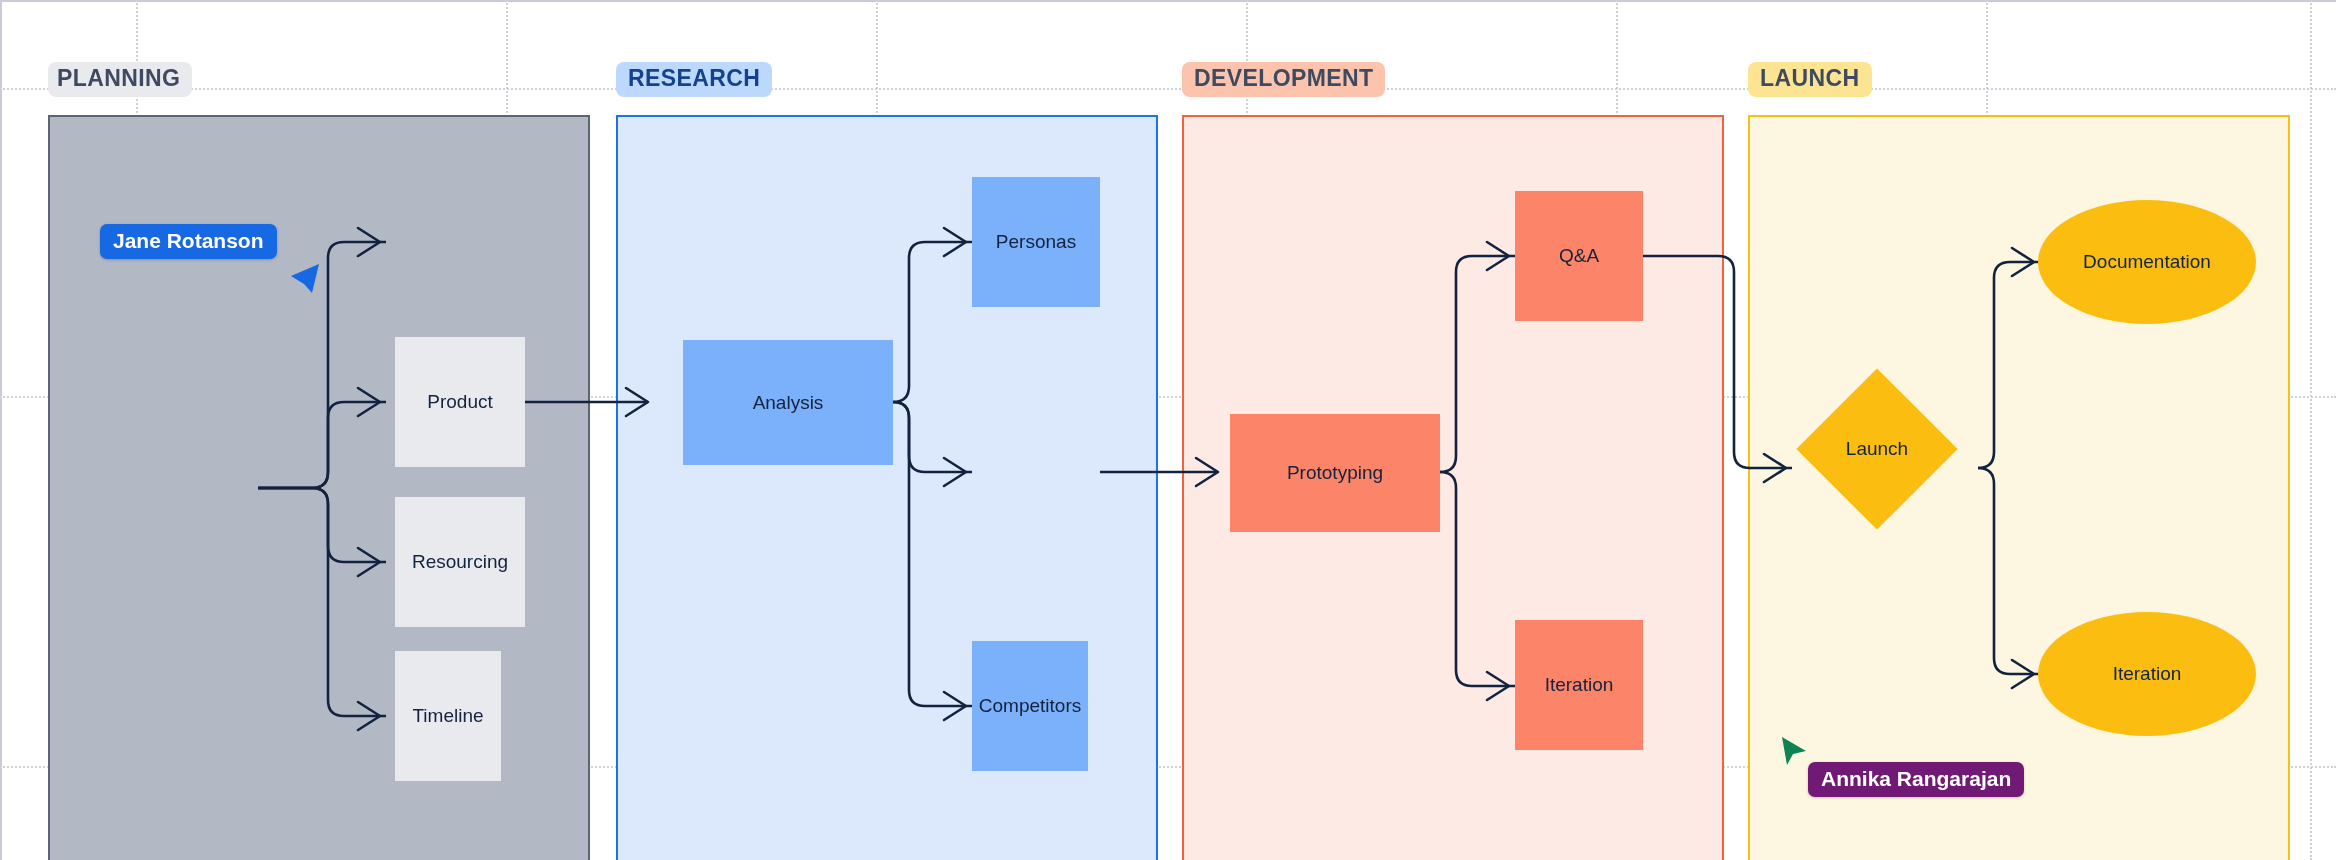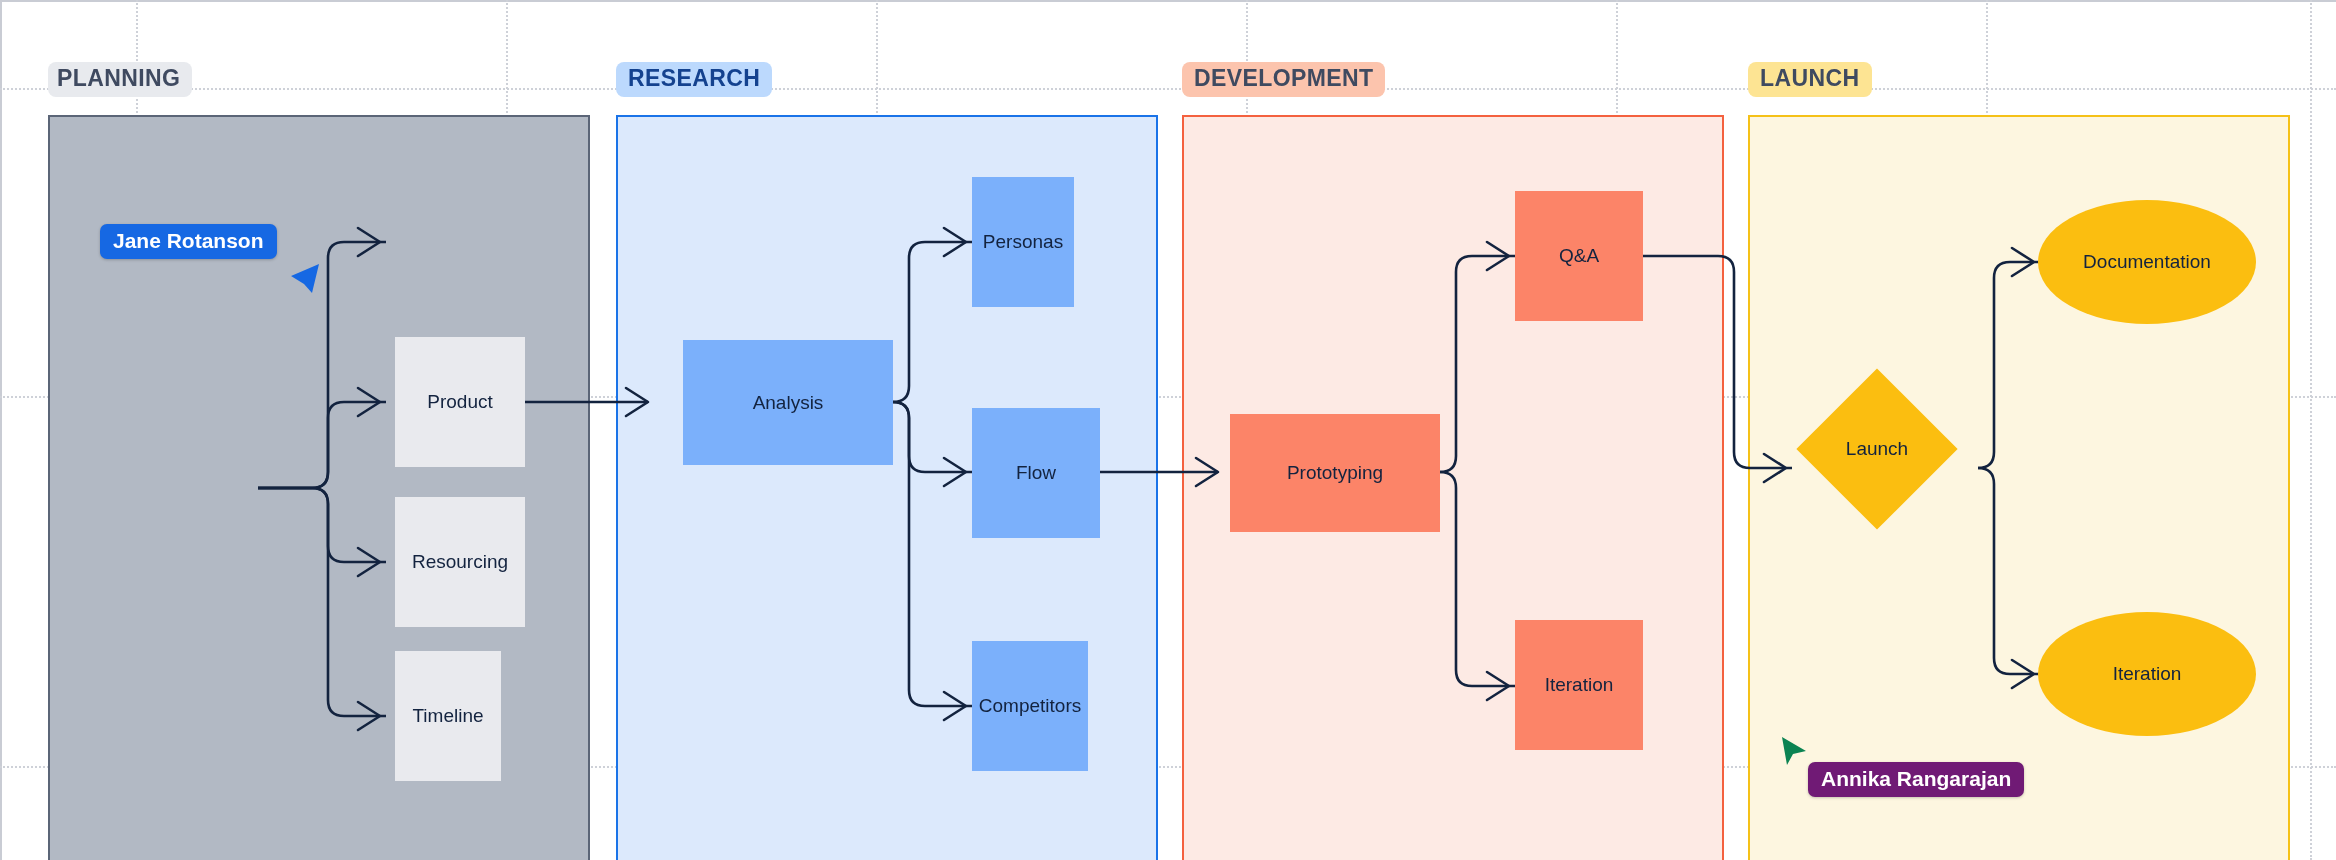--- a/index.html
+++ b/index.html
@@ -226,25 +226,22 @@
   <div class="node node-rect-gray" style="left:395px; top:497px; width:130px; height:130px;">
     <span>Resourcing</span>
   </div>
   <div class="node node-rect-gray" style="left:395px; top:651px; width:106px; height:130px;">
     <span>Timeline</span>
   </div>
 
   <div class="node node-rect-blue" style="left:683px; top:340px; width:210px; height:125px;">
     <span>Analysis</span>
   </div>
-  <div class="node node-rect-blue" style="left:972px; top:177px; width:102px; height:130px;">
+  <div class="node node-rect-blue" style="left:972px; top:177px; width:128px; height:130px;">
     <span>Personas</span>
-  </div>
-  <div class="node node-rect-blue" style="left:972px; top:408px; width:128px; height:130px;">
-    <span>Flow</span>
   </div>
   <div class="node node-rect-blue" style="left:972px; top:641px; width:116px; height:130px;">
     <span>Competitors</span>
   </div>
 
   <div class="node node-rect-salmon" style="left:1230px; top:414px; width:210px; height:118px;">
     <span>Prototyping</span>
   </div>
   <div class="node node-rect-salmon" style="left:1515px; top:191px; width:128px; height:130px;">
     <span>Q&amp;A</span>

